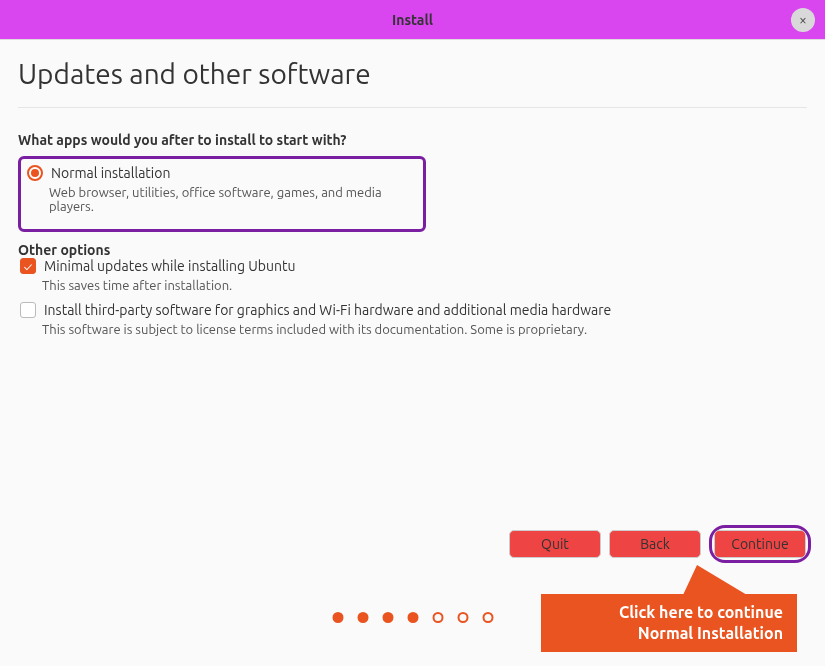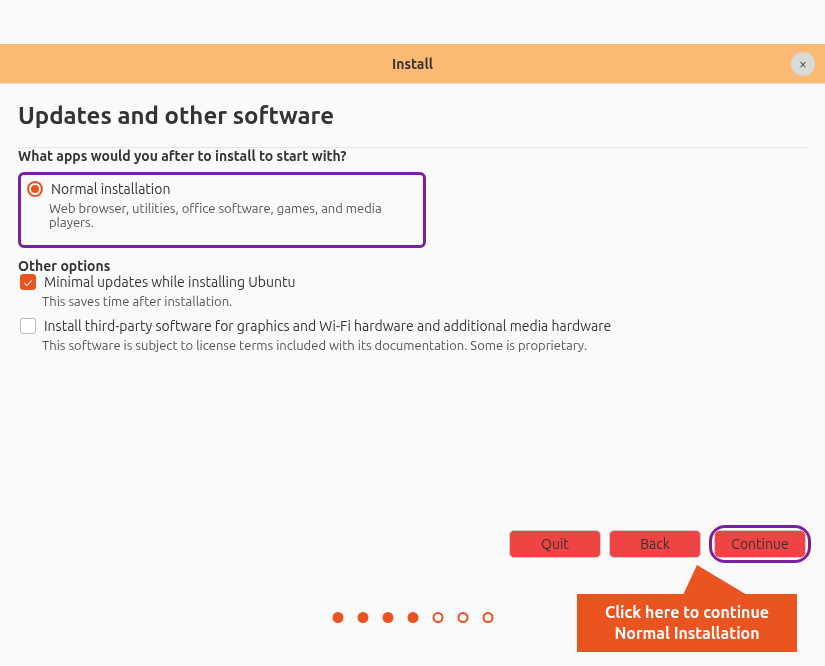--- a/index.html
+++ b/index.html
@@ -10,27 +10,26 @@
     body {
       font-family: Ubuntu, "Segoe UI", sans-serif;
       background: #fafafa;
       width: 825px;
       height: 666px;
       overflow: hidden;
       color: #333;
     }
     .titlebar {
       height: 40px;
-      background: #fdba74;
+      background: #d946ef;
       border-bottom: 1px solid #ddd;
       display: flex;
       align-items: center;
       justify-content: center;
       position: relative;
-      margin-top: 44px;
     }
     .titlebar-title {
       font-size: 14px;
       font-weight: 600;
       color: #333;
     }
     .close-btn {
       position: absolute;
       right: 10px;
       top: 8px;
@@ -43,26 +42,26 @@
       justify-content: center;
       cursor: pointer;
       font-size: 14px;
       color: #444;
     }
     .content {
       padding: 18px 18px 0 18px;
       background: #fafafa;
     }
     .page-title {
-      font-size: 24px;
-      font-weight: 700;
+      font-size: 28px;
+      font-weight: 400;
       color: #333;
       padding-bottom: 18px;
       border-bottom: 1px solid #e5e5e5;
-      margin-bottom: 0;
+      margin-bottom: 24px;
     }
     .section-heading {
       font-size: 14px;
       font-weight: 700;
       color: #333;
       margin-bottom: 8px;
     }
     .option-group {
       margin-bottom: 6px;
     }
@@ -178,24 +177,24 @@
       background: #e95420;
     }
     .callout {
       position: absolute;
       right: 28px;
       top: 594px;
       background: #e95420;
       color: #fff;
       font-size: 16px;
       font-weight: 700;
-      text-align: center;
+      text-align: right;
       padding: 8px 14px;
       line-height: 1.3;
-      width: 220px;
+      width: 256px;
     }
     .callout-arrow {
       position: absolute;
       right: 78px;
       top: 565px;
       width: 0;
       height: 0;
       border-left: 14px solid transparent;
       border-right: 50px solid transparent;
       border-bottom: 30px solid #e95420;

